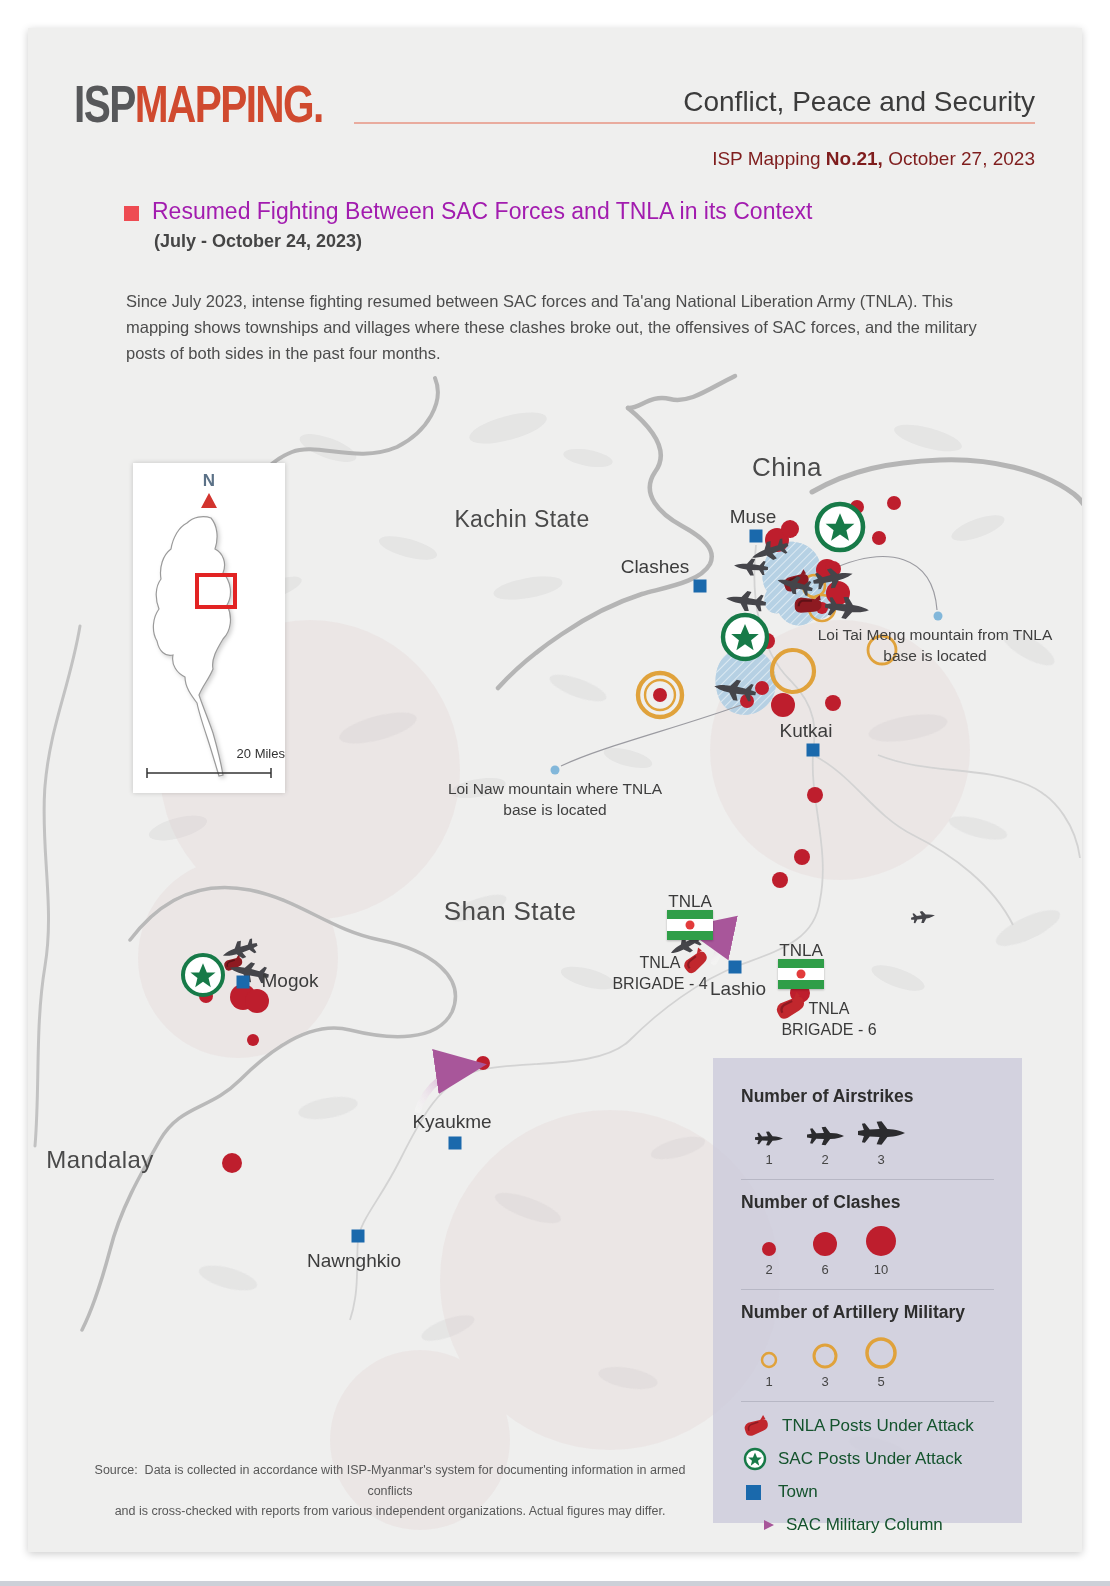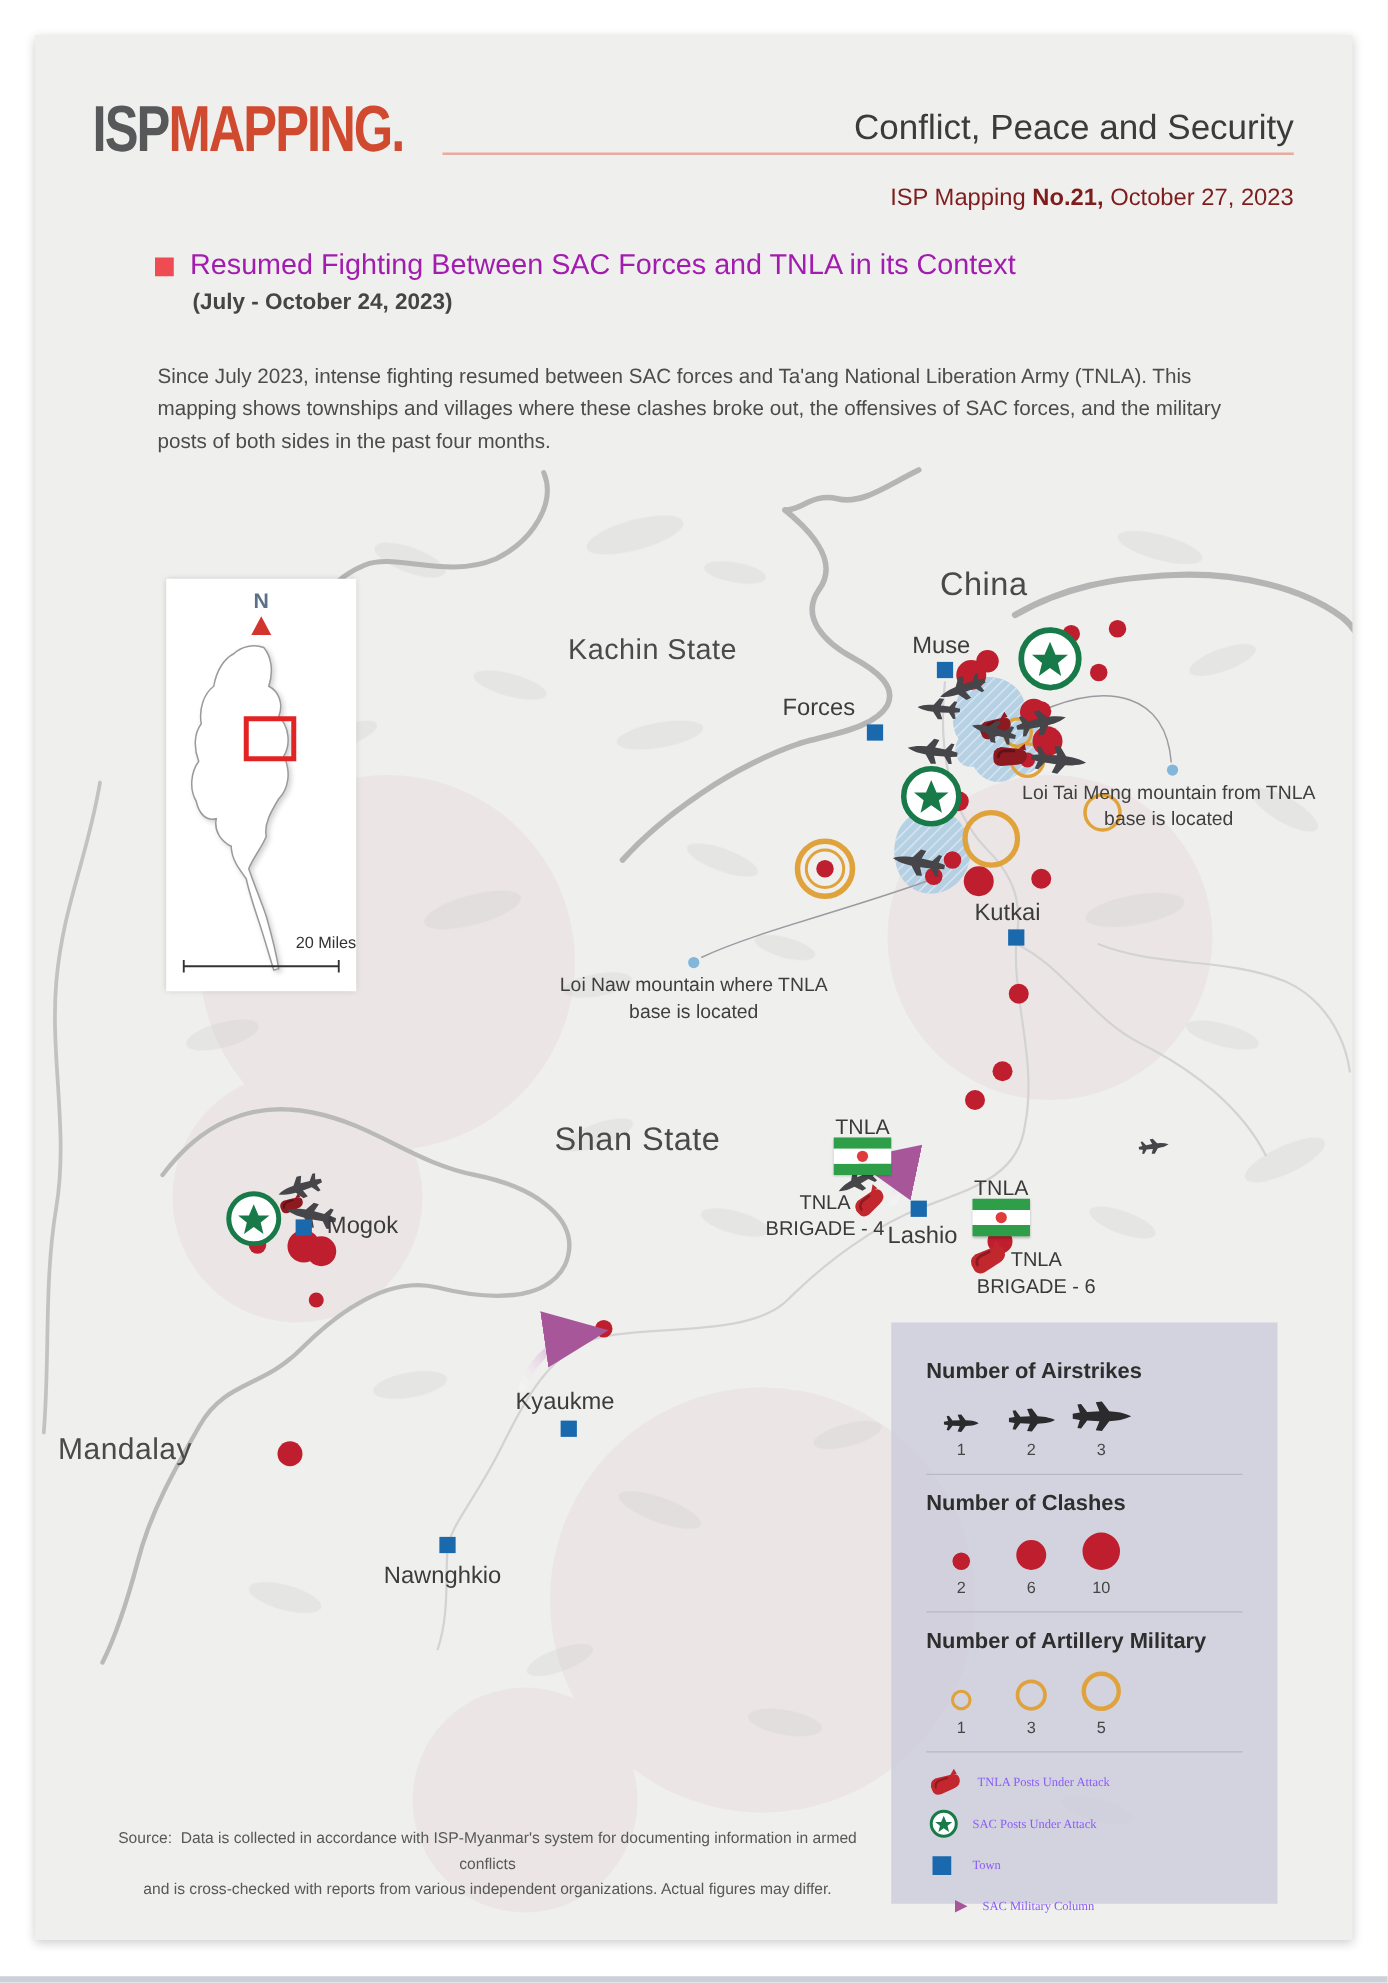--- a/index.html
+++ b/index.html
@@ -52,21 +52,21 @@
   #inset-scale-lbl{position:absolute;left:0;right:0;top:283px;text-align:right;font-size:13px;color:#333;}
   
   #legend{position:absolute;left:685px;top:1030px;width:309px;height:465px;
           background:rgba(206,205,220,.85);box-sizing:border-box;padding:28px 24px 0 28px;}
   .lg-title{font-weight:700;font-size:17.5px;color:#2e2e2e;margin-bottom:12px;}
   .lg-row{display:flex;align-items:flex-end;margin-bottom:2px;}
   .lg-cell{width:56px;display:flex;flex-direction:column;align-items:center;}
   .lg-num{font-size:13px;color:#454545;margin-top:5px;}
   .lg-div{height:1px;background:#b7b7c5;margin:12px 4px 12px 0;}
   .key-row{display:flex;align-items:center;gap:11px;margin-bottom:9px;height:24px;}
-  .key-lbl{font-size:10px;color:#8b5cf6;font-family:Liberation Serif, serif;}
+  .key-lbl{font-size:17px;color:#14532d;}
   .key-town{width:15px;height:15px;background:#1a69ac;margin:0 6px 0 5px;}
   
   #source{position:absolute;left:62px;top:1432px;width:600px;text-align:center;
           font-size:12.5px;line-height:1.65;color:#585858;}
 </style>
 </head>
 <body>
 
 <div id="poster">
 
@@ -252,21 +252,21 @@
   </svg>
 
   <div id="label-layer">
       <div class="lbl region-lbl" style="left: 759px; top: 424px; font-size: 26px;">China</div>
       <div class="lbl region-lbl" style="left: 494px; top: 478px; font-size: 23px;">Kachin State</div>
       <div class="lbl region-lbl" style="left: 482px; top: 868px; font-size: 26px;">Shan State</div>
       <div class="lbl region-lbl" style="left: 72px; top: 1118px; font-size: 24px;">Mandalay</div>
       <div class="town-sq" style="left: 728px; top: 508px;"></div>
       <div class="lbl town-lbl" style="left: 725px; top: 478px;">Muse</div>
       <div class="town-sq" style="left: 672px; top: 558px;"></div>
-      <div class="lbl town-lbl" style="left: 627px; top: 528px;">Forces</div>
+      <div class="lbl town-lbl" style="left: 627px; top: 528px;">Clashes</div>
       <div class="town-sq" style="left: 785px; top: 722px;"></div>
       <div class="lbl town-lbl" style="left: 778px; top: 692px;">Kutkai</div>
       <div class="town-sq" style="left: 707px; top: 939px;"></div>
       <div class="lbl town-lbl" style="left: 710px; top: 950px;">Lashio</div>
       <div class="town-sq" style="left: 215px; top: 954px;"></div>
       <div class="lbl town-lbl" style="left: 262px; top: 942px;">Mogok</div>
       <div class="town-sq" style="left: 427px; top: 1115px;"></div>
       <div class="lbl town-lbl" style="left: 424px; top: 1083px;">Kyaukme</div>
       <div class="town-sq" style="left: 330px; top: 1208px;"></div>
       <div class="lbl town-lbl" style="left: 326px; top: 1222px;">Nawnghkio</div>

